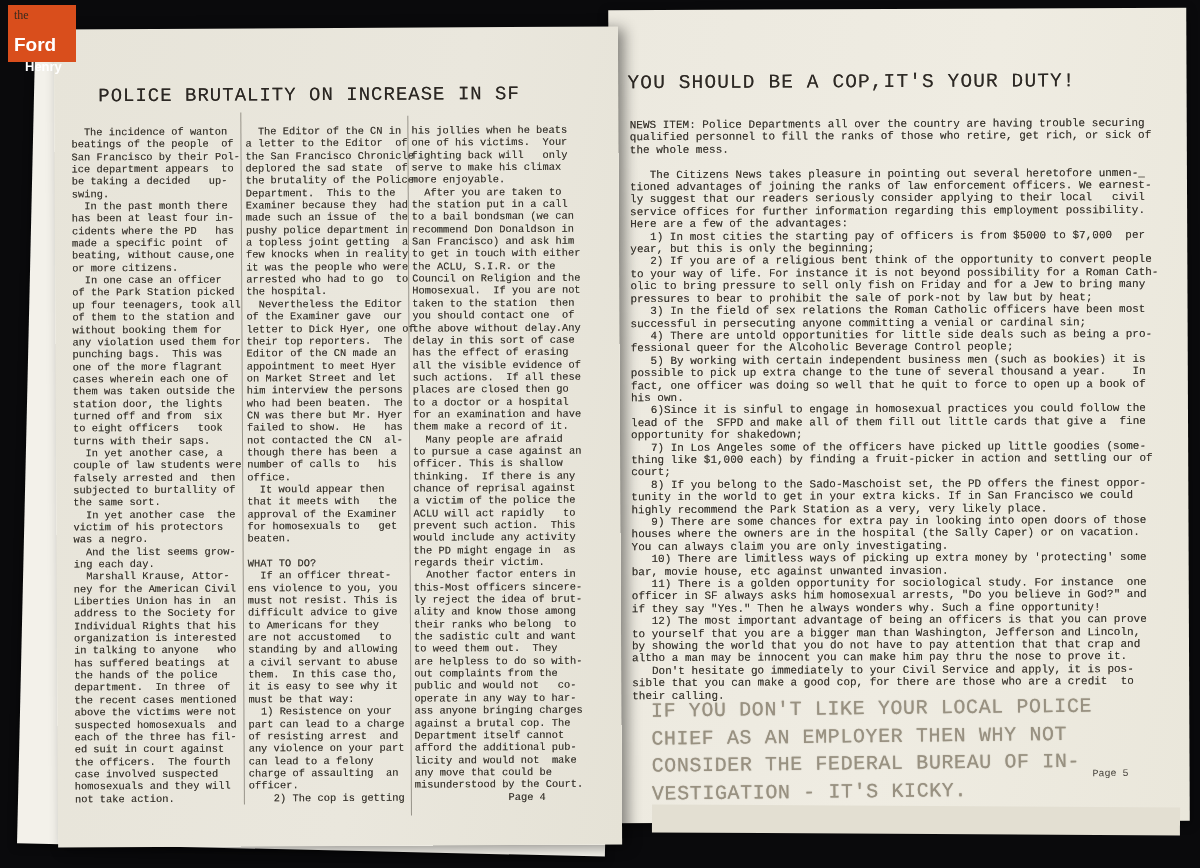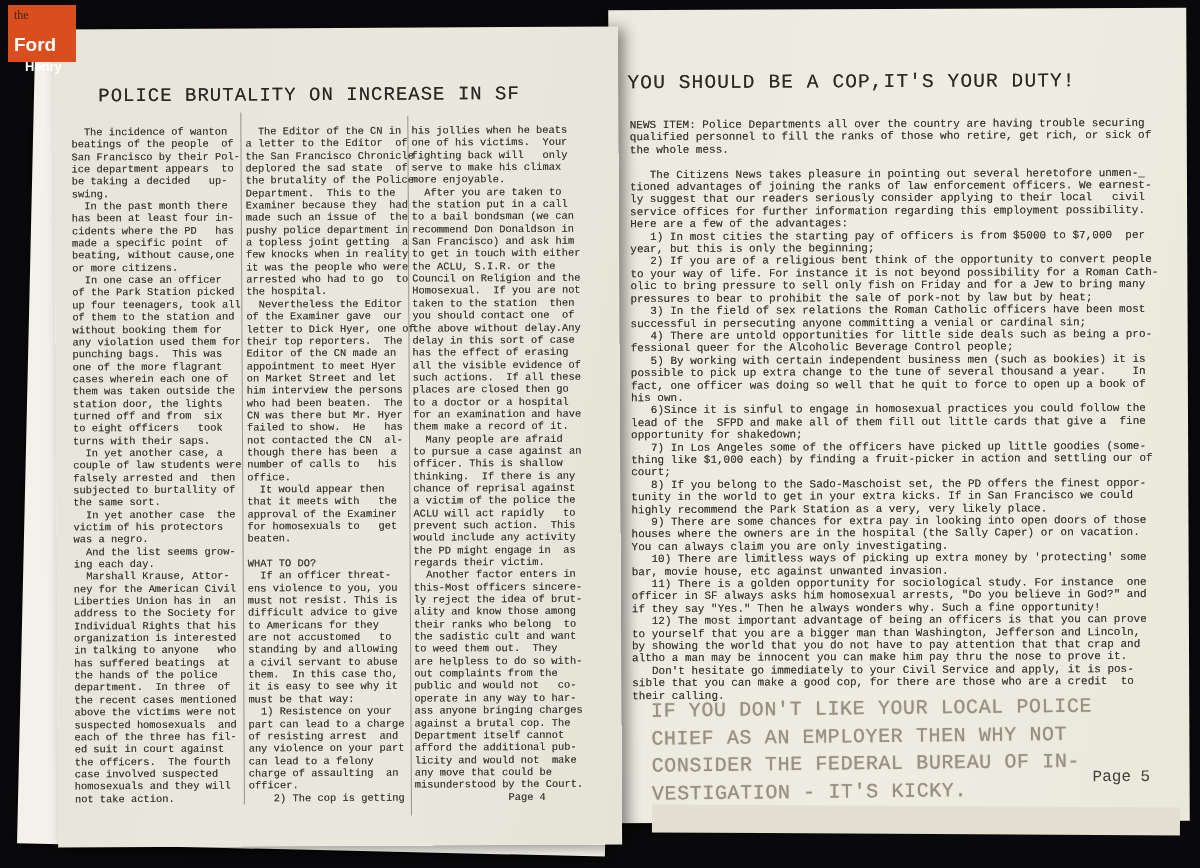--- a/index.html
+++ b/index.html
@@ -73,21 +73,21 @@
     color:#37332c;text-shadow:0 0 .3px rgba(55,51,44,.6);
   }
   .stamp{
     position:absolute;left:40px;top:686px;
     font-size:20px;line-height:27.5px;letter-spacing:.6px;white-space:pre;
     color:#8a8271;opacity:.85;transform:rotate(-0.4deg);
     text-shadow:0 0 1px rgba(138,130,113,.9);
   }
   .rp-pagenum{
     position:absolute;left:481px;top:760px;
-    font-size:16px;color:#45413a;
+    font-size:10px;color:#45413a;
   }
 </style>
 </head>
 <body>
 
 <div class="stage">
 
   <div class="sheet under-left"></div>
 
   <div class="sheet page-right">

